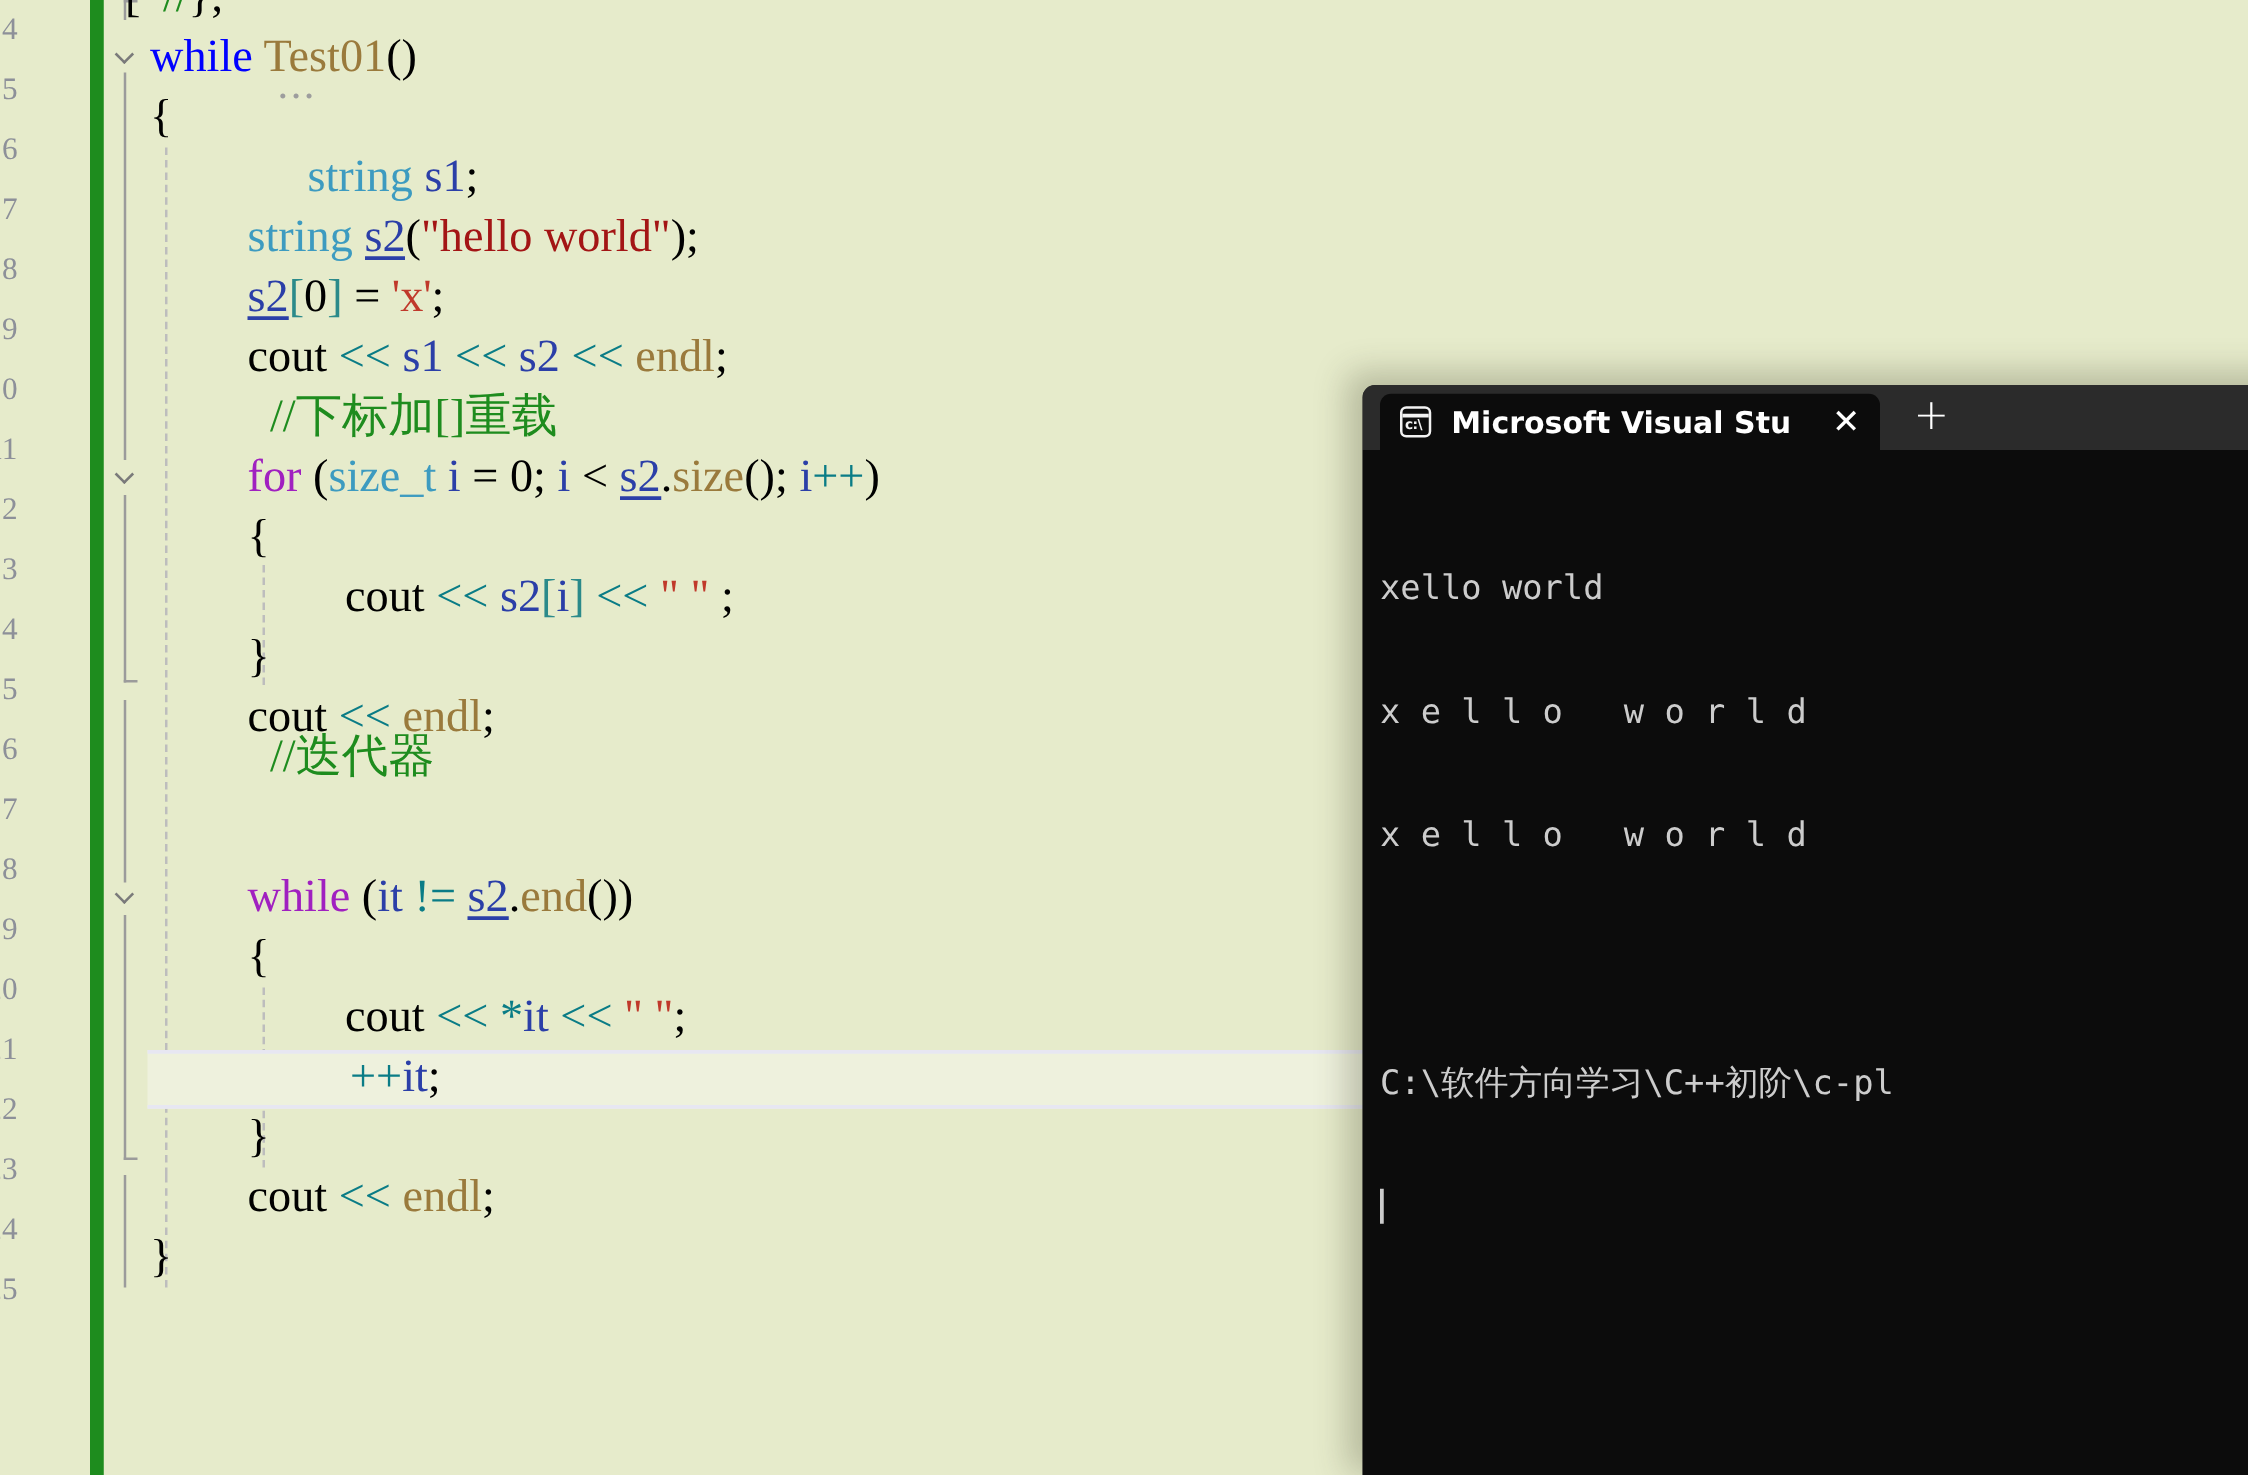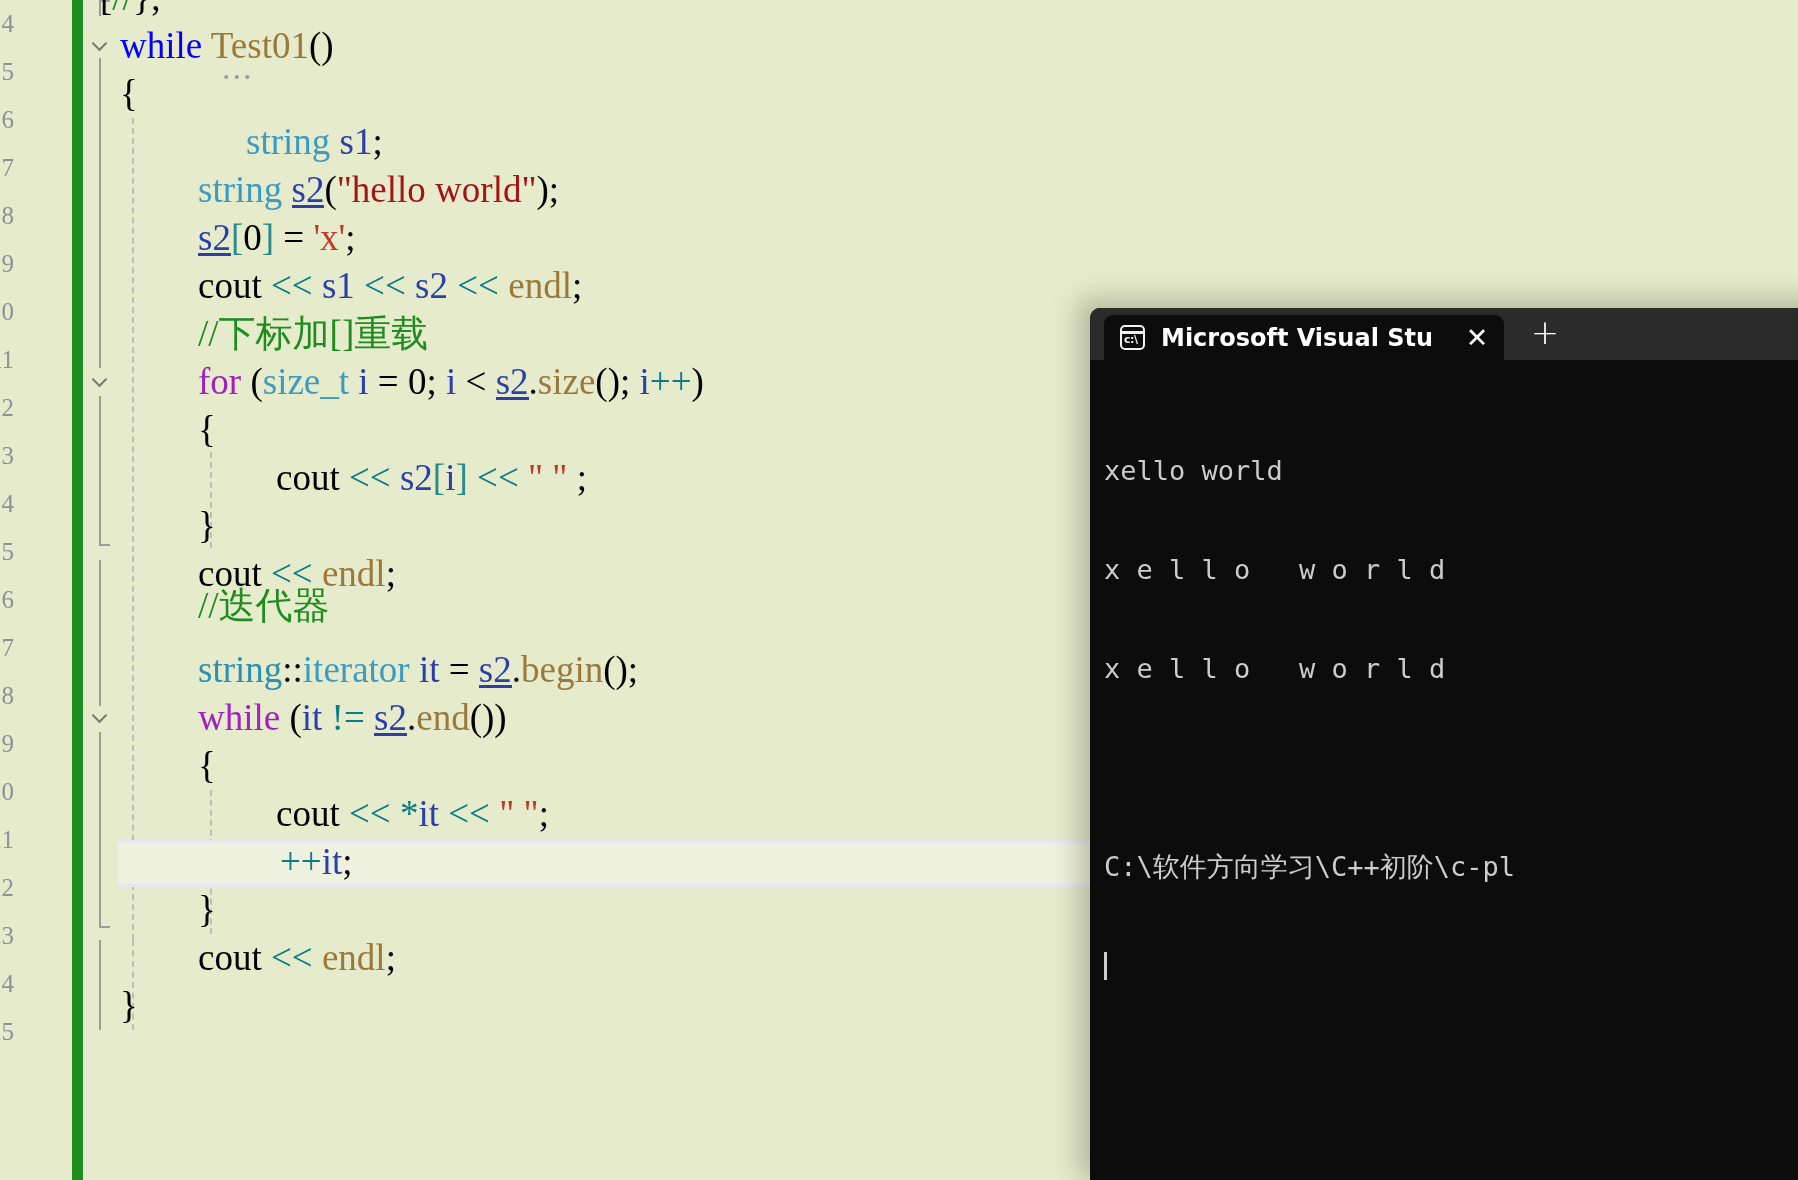--- a/index.html
+++ b/index.html
@@ -126,21 +126,21 @@
 
   
   .kw      { color: #0000FF; }            
   .ctrl    { color: #A020C0; }            
   .type    { color: #3D9BC0; }            
   .ns      { color: #2B91AF; }            
   .fn      { color: #9A7A3C; }            
   .var     { color: #2B3FA8; }            
   .str     { color: #A31515; }            
   .chr     { color: #C0392B; }            
-  .cmt     { color: #1E8C1E; }            
+  .cmt     { color: #1E8C1E; margin-left: 18px; }            
   .op      { color: #0A7C86; }            
   .brk     { color: #2B8A8A; }            
   .pl      { color: #000000; }            
   .num     { color: #000000; }
 
   
   .squig {
     position: relative;
     text-decoration: none;
   }
@@ -346,21 +346,20 @@
     <div class="line" style="top:406px;left:198px;"><span class="pl">{</span></div>
 
     <div class="line" style="top:454px;left:276px;"><span class="pl">cout </span><span class="op">&lt;&lt;</span><span class="pl"> </span><span class="var">s2</span><span class="brk">[</span><span class="var">i</span><span class="brk">]</span><span class="pl"> </span><span class="op">&lt;&lt;</span><span class="pl"> </span><span class="chr">" "</span><span class="pl"> ;</span></div>
 
     <div class="line" style="top:502px;left:198px;"><span class="pl">}</span></div>
 
     <div class="line" style="top:550px;left:198px;"><span class="pl">cout </span><span class="op">&lt;&lt;</span><span class="pl"> </span><span class="fn">endl</span><span class="pl">;</span></div>
 
     <div class="line" style="top:582px;left:198px;text-align:center;"><span class="cmt">//迭代器</span></div>
 
-    <div class="line" style="top:646px;left:198px;"><span class="ns">string</span><span class="pl">::</span><span class="type">iterator</span><span class="pl"> </span><span class="var">it</span><span class="pl"> = </span><span class="var squig">s2</span><span class="pl">.</span><span class="fn">begin</span><span class="pl">();</span></div>
 
     <div class="line" style="top:694px;left:198px;"><span class="ctrl">while</span><span class="pl"> (</span><span class="var">it</span><span class="pl"> </span><span class="op">!=</span><span class="pl"> </span><span class="var squig">s2</span><span class="pl">.</span><span class="fn">end</span><span class="pl">())</span></div>
 
     <div class="line" style="top:742px;left:198px;"><span class="pl">{</span></div>
 
     <div class="line" style="top:790px;left:276px;"><span class="pl">cout </span><span class="op">&lt;&lt;</span><span class="pl"> </span><span class="op">*</span><span class="var">it</span><span class="pl"> </span><span class="op">&lt;&lt;</span><span class="pl"> </span><span class="chr">" "</span><span class="pl">;</span></div>
 
     <div class="line" style="top:838px;left:280px;"><span class="op">++</span><span class="var">it</span><span class="pl">;</span></div>
 
     <div class="line" style="top:886px;left:198px;"><span class="pl">}</span></div>

